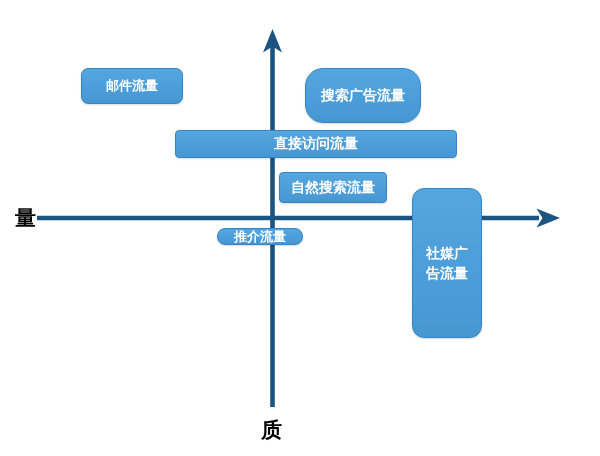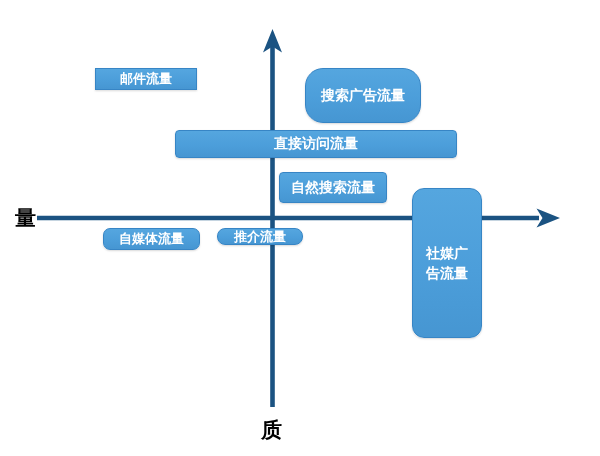--- a/index.html
+++ b/index.html
@@ -29,21 +29,21 @@
     border:1.5px solid var(--box-border,#3785C5);
     color:var(--box-text,#FFFFFF);
     display:flex;
     align-items:center;
     justify-content:center;
     text-align:center;
     font-weight:bold;
     box-shadow:0 1px 2px rgba(0,0,0,0.15);
     white-space:nowrap;
   }
-  .b0{left:95px;top:68px;width:102px;height:22px;border-radius:0;font-size:13px;}
+  .b0{left:81px;top:68px;width:102px;height:36px;border-radius:7px;font-size:13px;}
   .b1{left:305px;top:68px;width:116px;height:55px;border-radius:18px;font-size:14px;}
   .b2{left:175px;top:130px;width:282px;height:28px;border-radius:4px;font-size:14px;}
   .b3{left:279px;top:172px;width:108px;height:31px;border-radius:4px;font-size:14px;}
   .b4{left:103px;top:228px;width:97px;height:22px;border-radius:7px;font-size:13px;}
   .b5{left:217px;top:228px;width:86px;height:17px;border-radius:8px;font-size:13px;}
   .b6{
     left:412px;top:188px;width:70px;height:150px;border-radius:12px;font-size:14px;
     white-space:normal;line-height:1.45;padding:8px 10px;
   }
 </style>
@@ -61,17 +61,16 @@
     <polygon class="arrowhead" points="560,218 536.5,208.5 542.5,218 536.5,227.5"></polygon>
   </svg>
 
   <div class="axis-label y">量</div>
   <div class="axis-label x">质</div>
 
   <div class="box b0">邮件流量</div>
   <div class="box b1">搜索广告流量</div>
   <div class="box b2">直接访问流量</div>
   <div class="box b3">自然搜索流量</div>
-  <div class="box b4">自媒体流量</div>
   <div class="box b5">推介流量</div>
   <div class="box b6">社媒广告流量</div>
 
 </div>
 
 </body></html>

